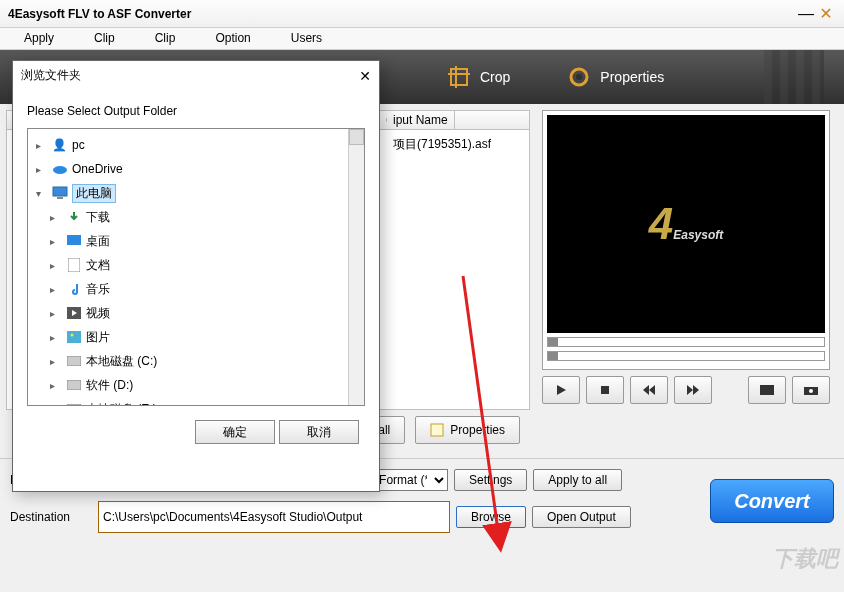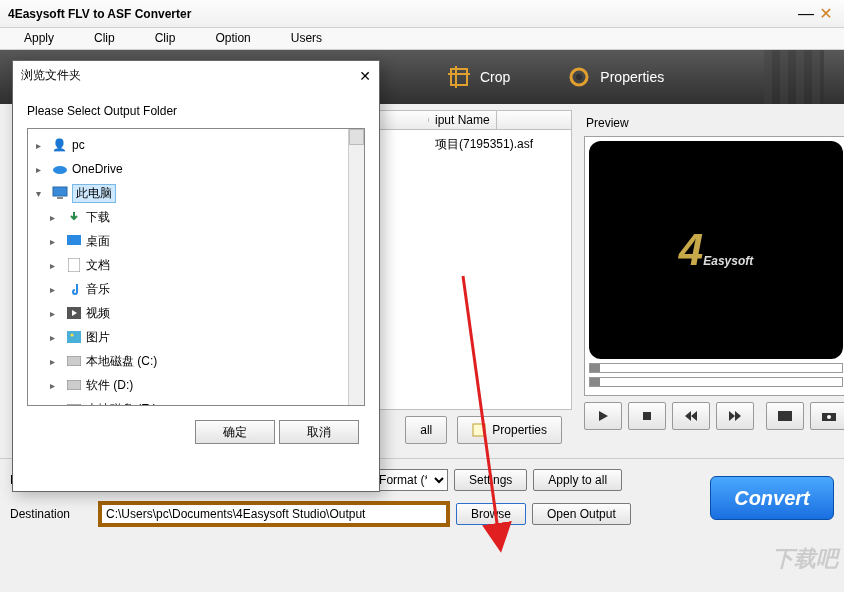--- a/index.html
+++ b/index.html
@@ -12,47 +12,47 @@
 
 .menubar { height: 22px; background: #f8f8f8; display: flex; padding: 0 4px; border-bottom: 1px solid #d0d0d0; }
 .menubar div { padding: 3px 20px; cursor: pointer; }
 
 .toolbar { height: 54px; background: linear-gradient(#585858,#303030); display: flex; align-items: center; color: #fff; padding: 0 20px; gap: 56px; }
 .tool-item { display: flex; align-items: center; gap: 8px; cursor: pointer; }
 .tool-icon { width: 26px; height: 26px; display: inline-flex; align-items: center; justify-content: center; }
 .tool-item span.lbl { font-size: 14px; }
 .tool-sprocket { width: 60px; height: 54px; background: repeating-linear-gradient(90deg,#404040 0 8px,#2a2a2a 8px 16px); opacity: .4; margin-left: auto; }
 
-.main { display: flex; height: 352px; padding-left: 42px; }
+.main { display: flex; height: 352px; }
 .left { width: 536px; padding: 6px; display:flex; flex-direction:column;}
 .right { width: 300px; padding: 6px; }
 
 .list-header { display:flex; background:linear-gradient(#fdfdfd,#ececec); border:1px solid #c0c0c0; height:20px; align-items:center;}
 .list-header div { padding:2px 6px; border-right:1px solid #c0c0c0; }
 .list-body { flex:1; border:1px solid #c0c0c0; border-top:none; background:#fff; padding:4px 6px;}
 .list-row { padding:2px 0;}
 
 .preview-label { font-weight:normal; padding:6px 2px; }
 .preview-box { border:1px solid #a0a0a0; background:#fff; padding:4px; }
-.preview-screen { width:100%; height:218px; background:#000; display:flex; align-items:center; justify-content:center; position:relative;border-radius:12px;}
+.preview-screen { width:100%; height:218px; background:#000; display:flex; align-items:center; justify-content:center; position:relative;}
 .logo-text { font-family: Georgia, serif; font-size:38px; font-weight:bold; font-style:italic; color:#ddd; }
 .logo-text .four { color:#c7a94a; font-size:44px; }
 .prog { height:10px; border:1px solid #999; margin:4px 0; background:#fff; display:flex;}
 .prog .thumb { width:10px; height:8px; background:#888; }
 .controls { display:flex; gap:6px; margin-top:6px;}
 .ctrl-btn { width:38px; height:28px; border:1px solid #999; background:linear-gradient(#fdfdfd,#e4e4e4); display:flex; align-items:center; justify-content:center; cursor:pointer; border-radius:2px;}
 .ctrl-spacer { flex:1; }
 
 .action-bar { height:40px; display:flex; align-items:center; gap:10px; padding:0 10px;}
 .pill { height:28px; padding:0 14px; border:1px solid #999; border-radius:2px; background:linear-gradient(#fdfdfd,#e6e6e6); display:flex; align-items:center; gap:6px; cursor:pointer;}
 .pill .icon { width:14px; height:14px; }
 
 .bottom { padding:8px 10px 10px 10px; display:grid; grid-template-columns:80px 1fr auto; row-gap:10px; column-gap:8px; align-items:center;}
 .small-select { height:22px; border:1px solid #7a7a7a; background:#fff; padding:2px 4px;}
-.text-input { height:26px; border:4px solid #a16207; background:#fff; padding:2px 4px; width:100%;}
+.text-input { height:32px; border:1px solid #a16207; background:#fff; padding:2px 4px; width:100%;}
 .btn { height:22px; padding:2px 14px; border:1px solid #7a7a7a; background:linear-gradient(#fdfdfd,#e4e4e4); cursor:pointer; border-radius:2px;}
 .convert-btn { grid-row:1 / span 2; grid-column:3; width:124px; height:44px; background:linear-gradient(#4aa8ff,#1a6fe0); border:1px solid #0a4fa8; border-radius:6px; color:#fff; font-size:20px; font-weight:bold; font-style:italic; cursor:pointer;}
 
 
 .modal { position:absolute; left:12px; top:60px; width:368px; height:432px; background:#fff; border:1px solid #666; box-shadow:4px 4px 14px rgba(0,0,0,.25); display:flex; flex-direction:column;}
 .modal-title { display:flex; align-items:center; padding:6px 8px; }
 .modal-title .t { flex:1; }
 .modal-title .x { cursor:pointer; font-size:14px;}
 .modal-prompt { padding:14px 14px 10px 14px;}
 .tree-wrap { margin:0 14px; border:1px solid #888; height:278px; overflow:hidden; background:#fff; position:relative;}
@@ -128,21 +128,20 @@
         </div>
       <div class="pill">
         <span class="icon"><svg width="14" height="14">
               <rect x="1" y="1" width="12" height="12" fill="#fffad0" stroke="#c0a030"></rect>
             </svg></span>
         <span>Properties</span>
       </div>
     </div>
   </div>
   <div class="right">
-    <div class="preview-label">Preview</div>
     <div class="preview-box">
       <div class="preview-screen">
         <span class="logo-text"><span class="four">4</span><span>Easysoft</span></span>
       </div>
       <div class="prog">
           <div class="thumb"></div>
         </div>
       <div class="prog">
           <div class="thumb"></div>
         </div>

